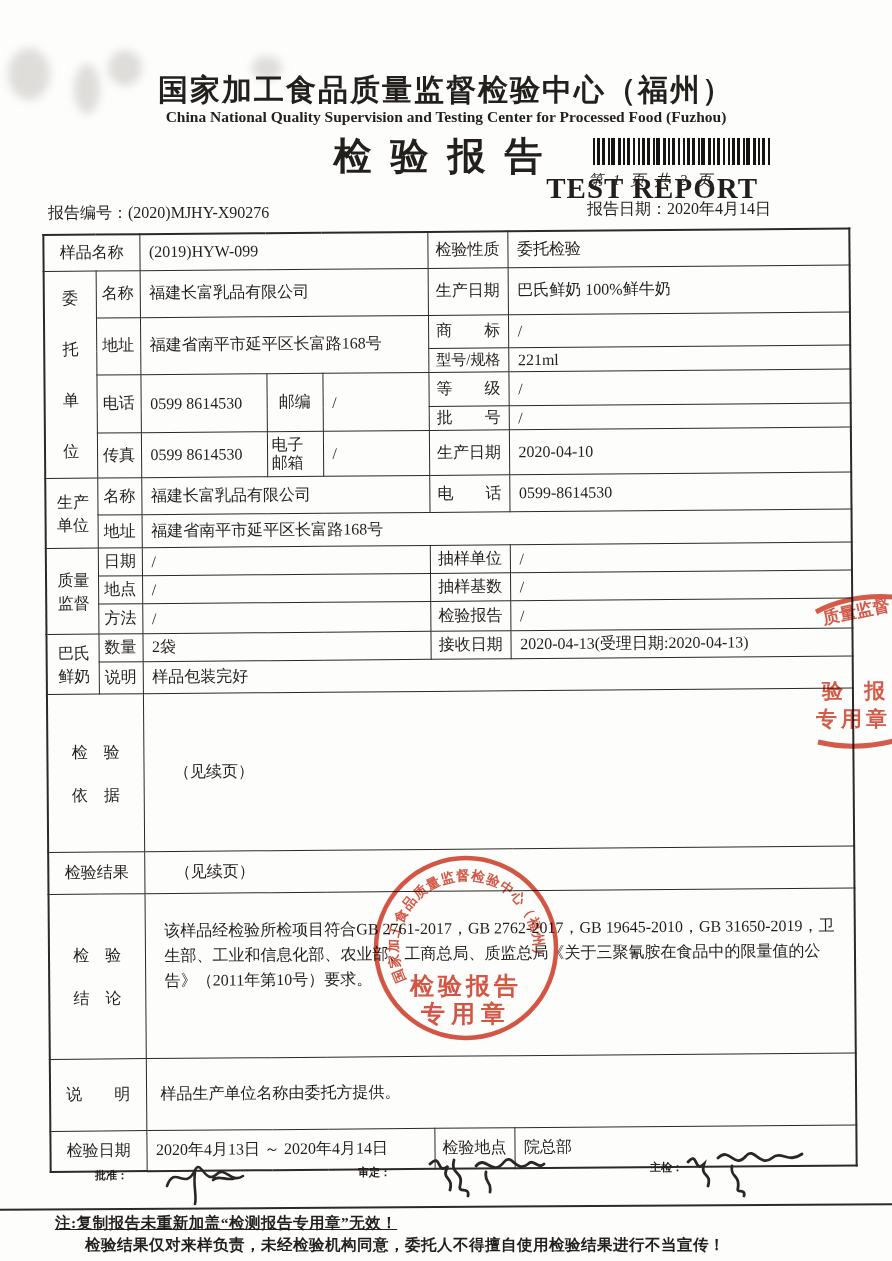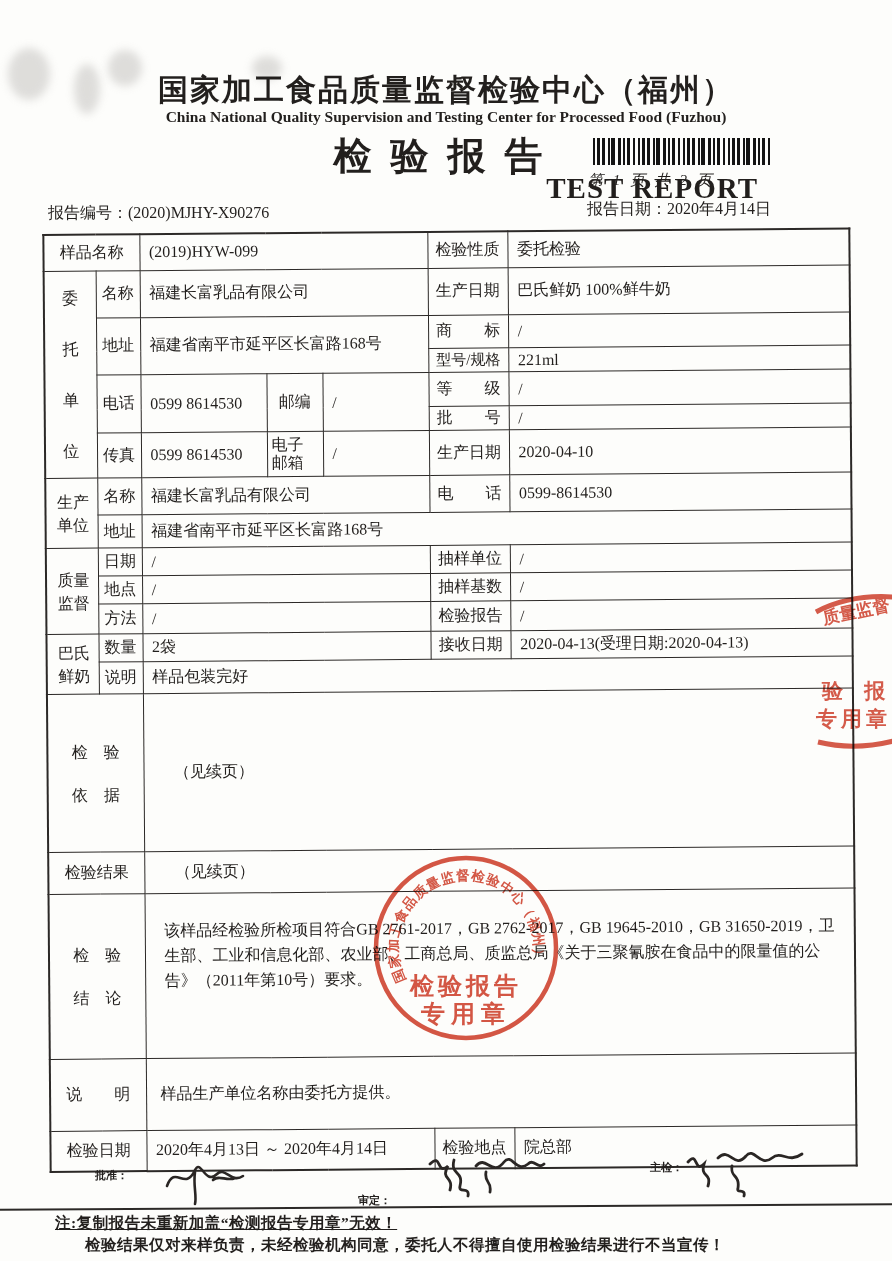--- a/index.html
+++ b/index.html
@@ -226,21 +226,21 @@
     <text x="8" y="122" font-size="21" font-weight="bold" fill="#cf3f2b" letter-spacing="8">验 报</text>
     <text x="2" y="150" font-size="21" font-weight="bold" fill="#cf3f2b" letter-spacing="4">专用章</text>
     <path d="M 4 166 Q 45 176 90 162" fill="none" stroke="#cf3f2b" stroke-width="5"></path>
   </svg>
 </div>
 
 <div class="abs sig-label" style="top:1168px;left:95px;">批准：</div>
 <svg class="abs" style="top:1152px;left:155px;" width="110" height="55" viewBox="0 0 110 55">
   <path d="M12 34 C20 12 30 40 40 18 C46 6 50 34 62 22 C70 14 76 32 88 24 M40 20 C38 34 42 44 40 52 M58 28 C64 22 72 30 80 26" fill="none" stroke="#2a2624" stroke-width="2.6" stroke-linecap="round"></path>
 </svg>
-<div class="abs sig-label" style="top:1165px;left:358px;margin-top:28px;">审定：</div>
+<div class="abs sig-label" style="top:1165px;left:358px;">审定：</div>
 <svg class="abs" style="top:1146px;left:420px;" width="130" height="60" viewBox="0 0 130 60">
   <path d="M10 18 C22 6 16 30 28 20 C20 34 34 30 30 44 M34 14 C30 30 44 24 40 40 C38 48 50 40 48 50 M56 20 C66 8 72 32 84 16 C92 6 96 28 108 18 C114 12 118 24 124 18 M66 26 C64 38 72 34 70 46" fill="none" stroke="#2a2624" stroke-width="2.8" stroke-linecap="round"></path>
 </svg>
 <div class="abs sig-label" style="top:1160px;left:618px;margin-left:32px;">主检：</div>
 <svg class="abs" style="top:1142px;left:680px;" width="130" height="58" viewBox="0 0 130 58">
   <path d="M8 20 C18 8 14 32 24 22 C20 36 32 30 28 44 M38 16 C50 4 54 28 66 14 C74 4 80 26 92 16 C102 8 108 22 122 12 M52 24 C50 36 60 32 58 46 C56 52 66 46 64 54" fill="none" stroke="#2a2624" stroke-width="2.8" stroke-linecap="round"></path>
 </svg>
 
 <div class="abs sep-line"></div>
 <div class="abs footnote1">注:复制报告未重新加盖“检测报告专用章”无效！</div>

